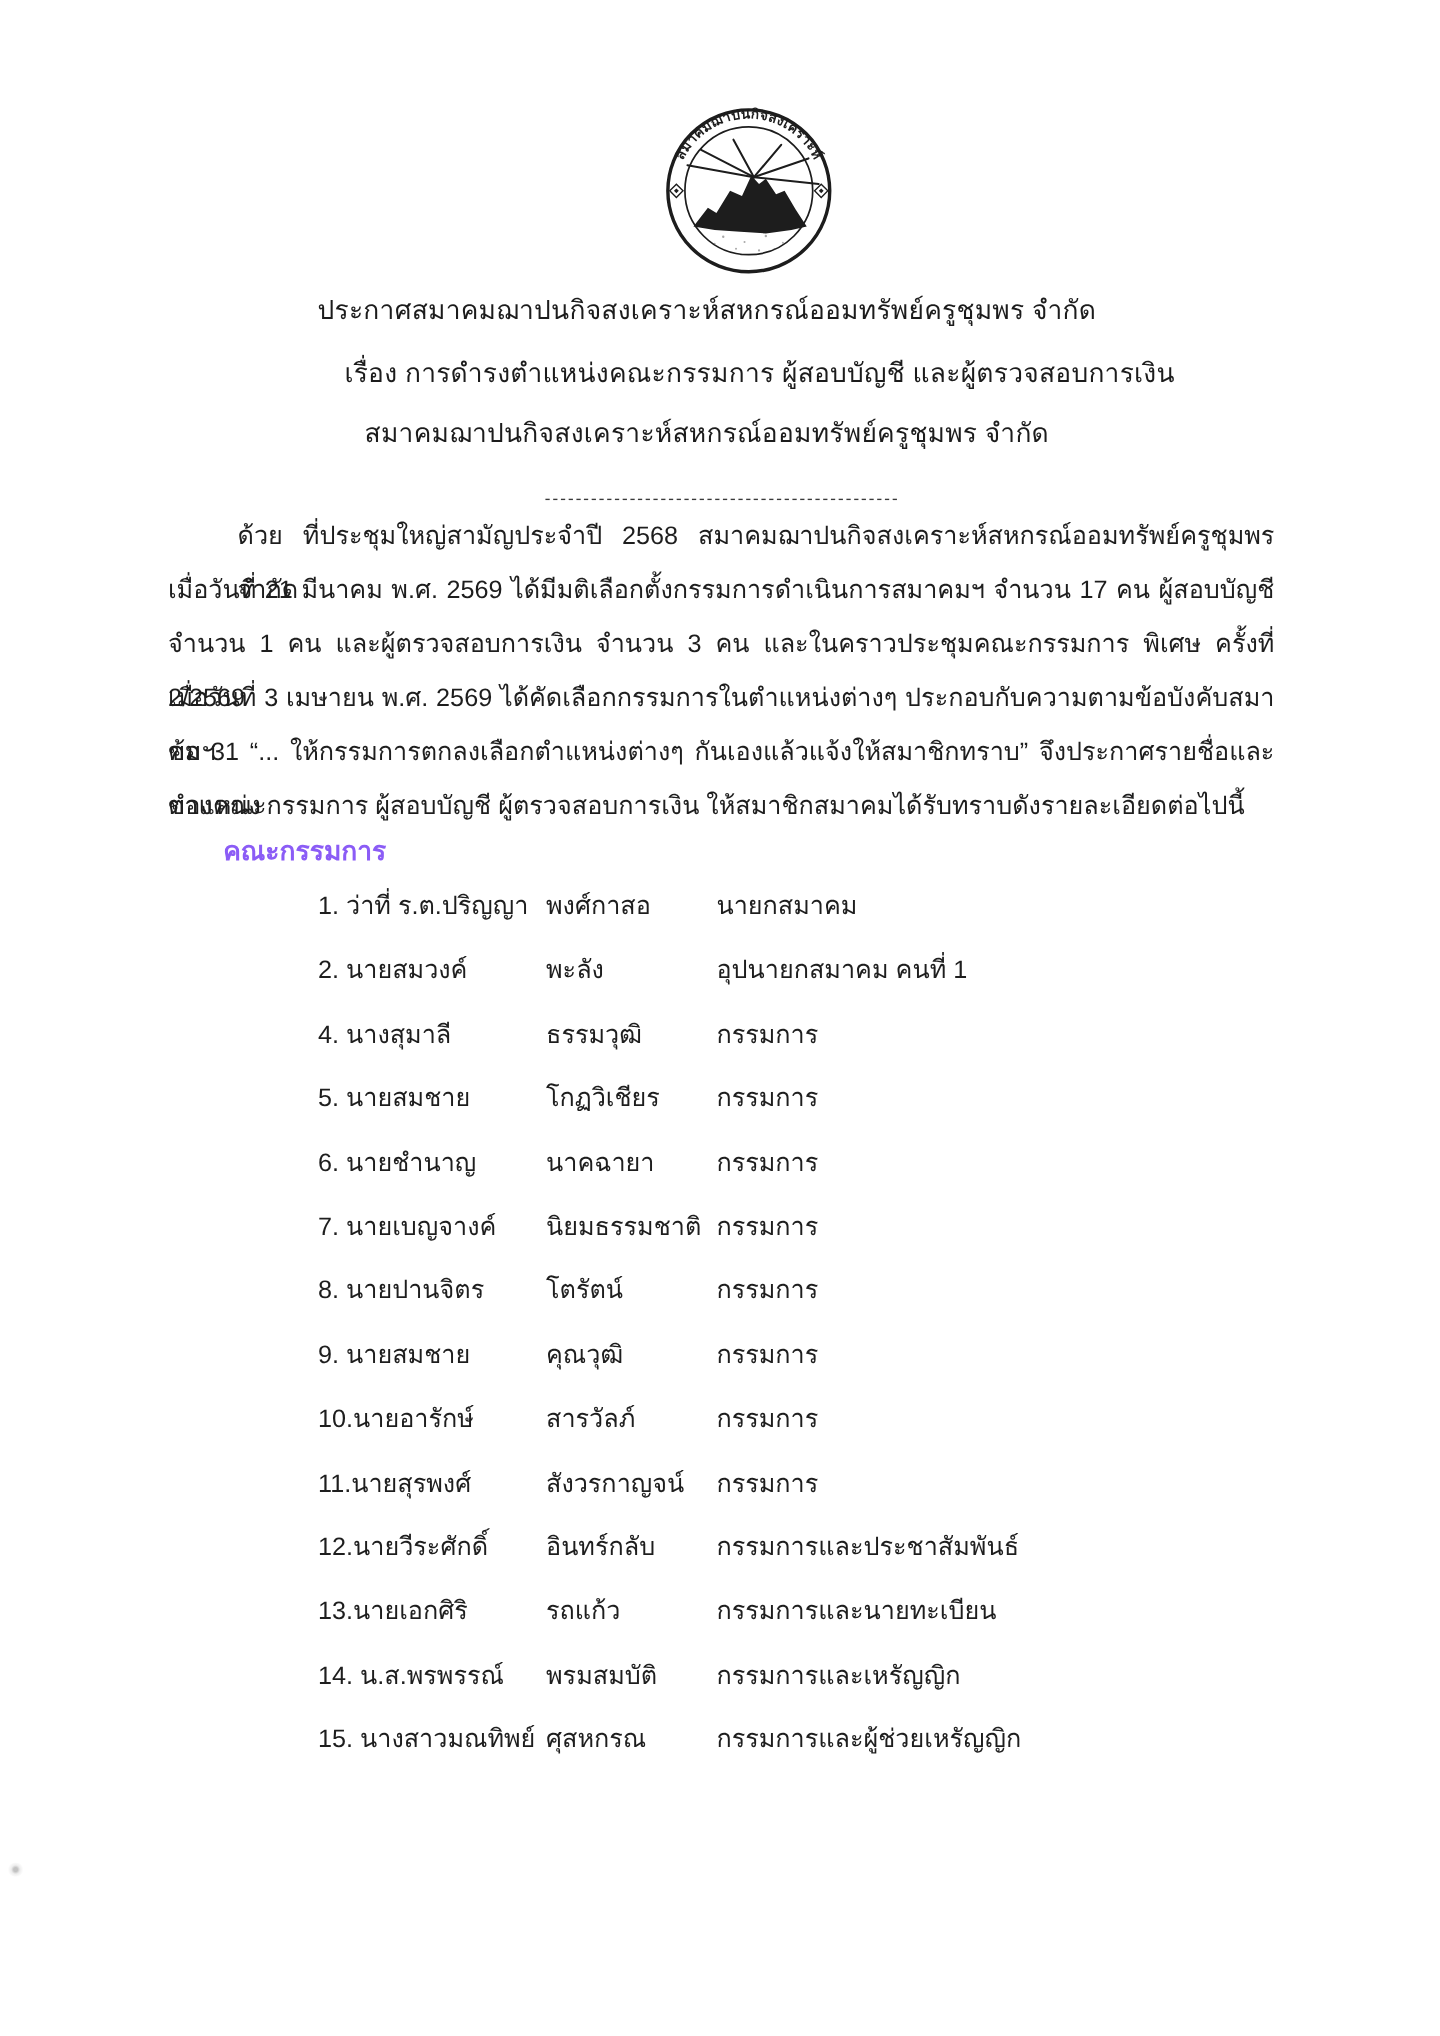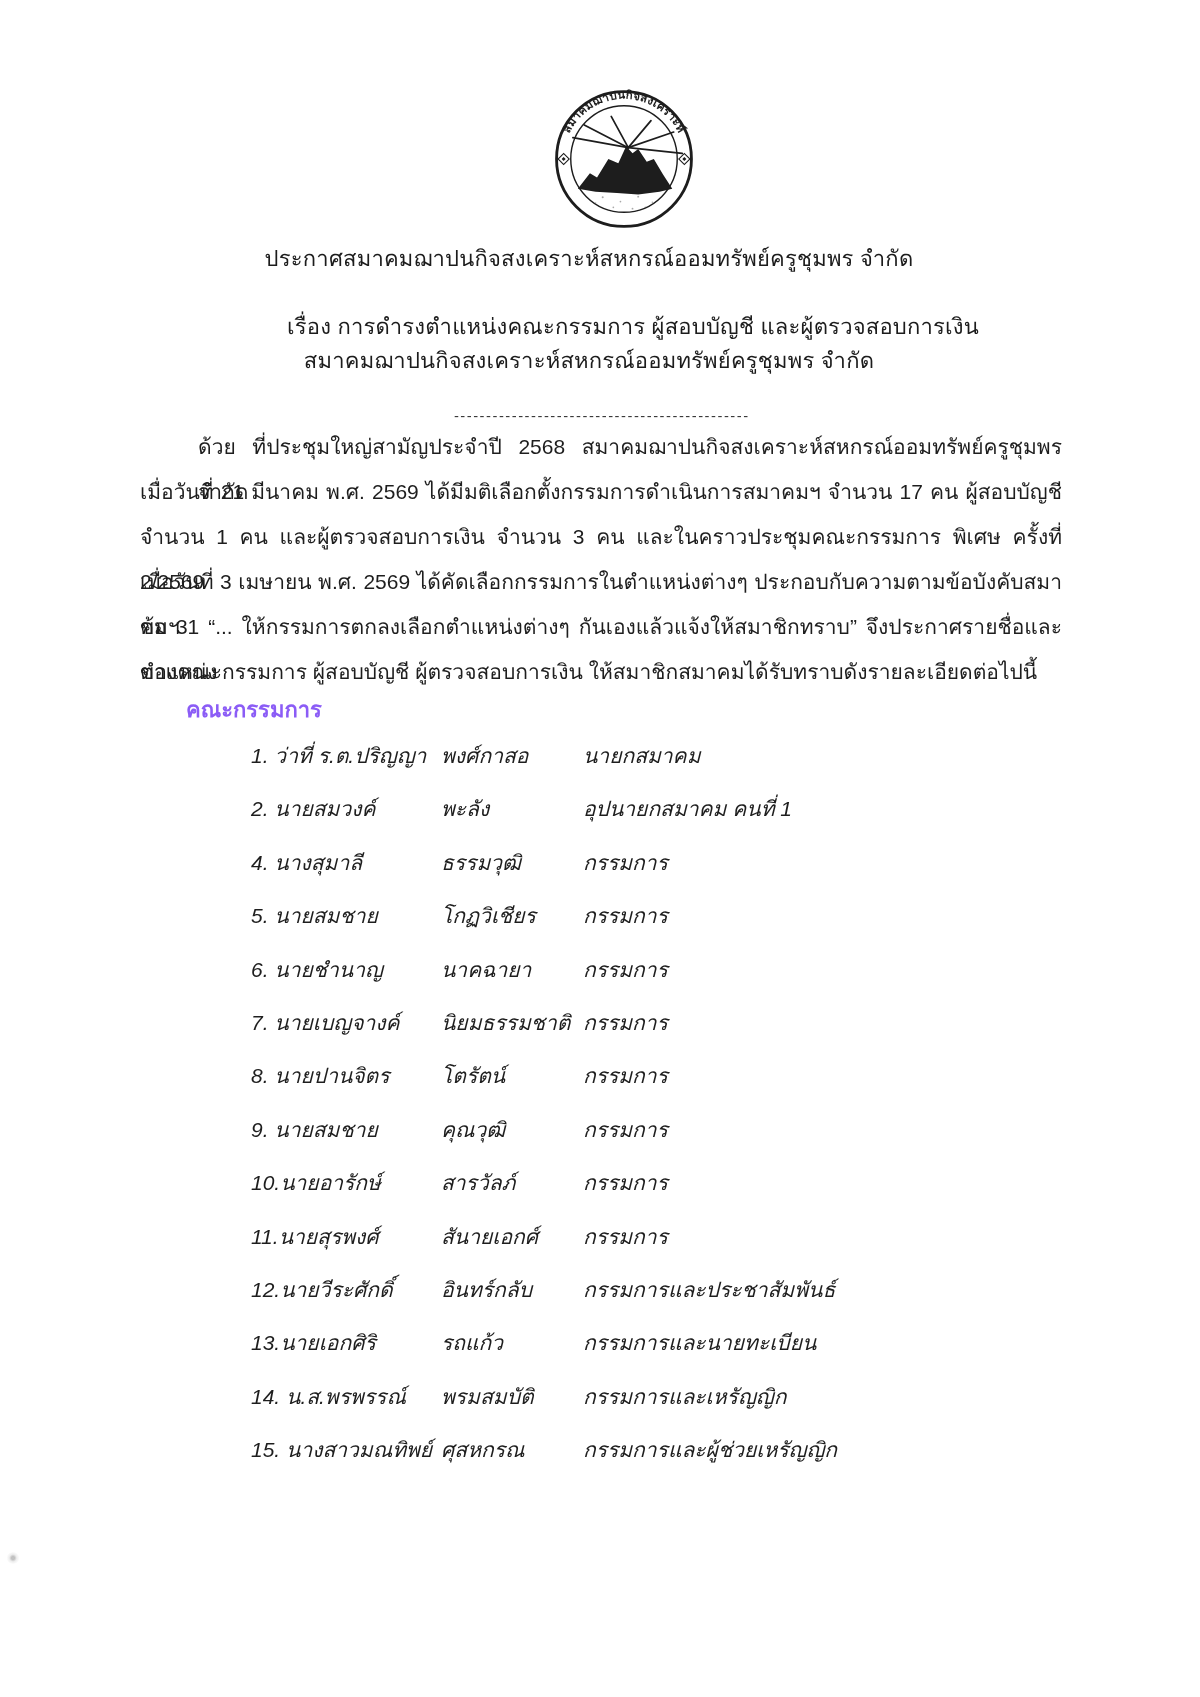--- a/index.html
+++ b/index.html
@@ -16,21 +16,21 @@
   .seal{position:absolute;left:553px;top:88px;width:142px;height:142px;}
   .seal svg{width:100%;height:100%;}
 
   
   .title-line{
     position:absolute;left:0;width:1106px;
     text-align:center;font-size:22px;line-height:38px;
     color:#1c1c1c;letter-spacing:.2px;white-space:nowrap;margin-left:36px;
   }
   .t1{top:240px;}
-  .t2{top:308px;padding-left:44px;}
+  .t2{top:292px;padding-left:44px;}
   .t3{top:342px;}
 
   
   .separator{
     position:absolute;top:408px;left:0;width:1200px;text-align:center;
   }
   .separator span{
     display:inline-block;max-width:300px;overflow:hidden;
     font-family:"DejaVu Sans Mono","Liberation Mono",monospace;
     font-size:14px;letter-spacing:-2px;color:#3a3a3a;white-space:nowrap;
@@ -44,21 +44,21 @@
     white-space:normal;
   }
   .jst{text-align:justify;text-align-last:justify;}
   .indent{padding-left:58px;}
 
   
   .committee-heading{
     position:absolute;left:186px;top:692px;
     font-size:22px;font-weight:bold;color:#8b5cf6;
   }
-  .member-list{position:absolute;left:251px;top:740px;width:820px;font-style:italic;}
+  .member-list{position:absolute;left:265px;top:740px;width:820px;}
   .member-row{display:flex;height:53.4px;align-items:flex-start;}
   .member-row .c1{width:190px;flex:0 0 190px;}
   .member-row .c2{width:142px;flex:0 0 142px;}
   .member-row .c3{flex:1;}
   .member-row span{font-size:21px;line-height:32px;color:#1e1e1e;white-space:nowrap;}
 
   
   .smudge{position:absolute;left:6px;top:1552px;width:14px;height:12px;
     border-radius:50%;
     background:radial-gradient(circle,rgba(120,120,120,.45) 0 18%,rgba(160,160,160,.18) 40%,transparent 70%);}
@@ -179,21 +179,21 @@
       <span class="c2">คุณวุฒิ</span>
       <span class="c3">กรรมการ</span>
     </div>
     <div class="member-row">
       <span class="c1">10.นายอารักษ์</span>
       <span class="c2">สารวัลภ์</span>
       <span class="c3">กรรมการ</span>
     </div>
     <div class="member-row">
       <span class="c1">11.นายสุรพงศ์</span>
-      <span class="c2">สันายเอกศ์</span>
+      <span class="c2">สังวรกาญจน์</span>
       <span class="c3">กรรมการ</span>
     </div>
     <div class="member-row">
       <span class="c1">12.นายวีระศักดิ์</span>
       <span class="c2">อินทร์กลับ</span>
       <span class="c3">กรรมการและประชาสัมพันธ์</span>
     </div>
     <div class="member-row">
       <span class="c1">13.นายเอกศิริ</span>
       <span class="c2">รถแก้ว</span>

